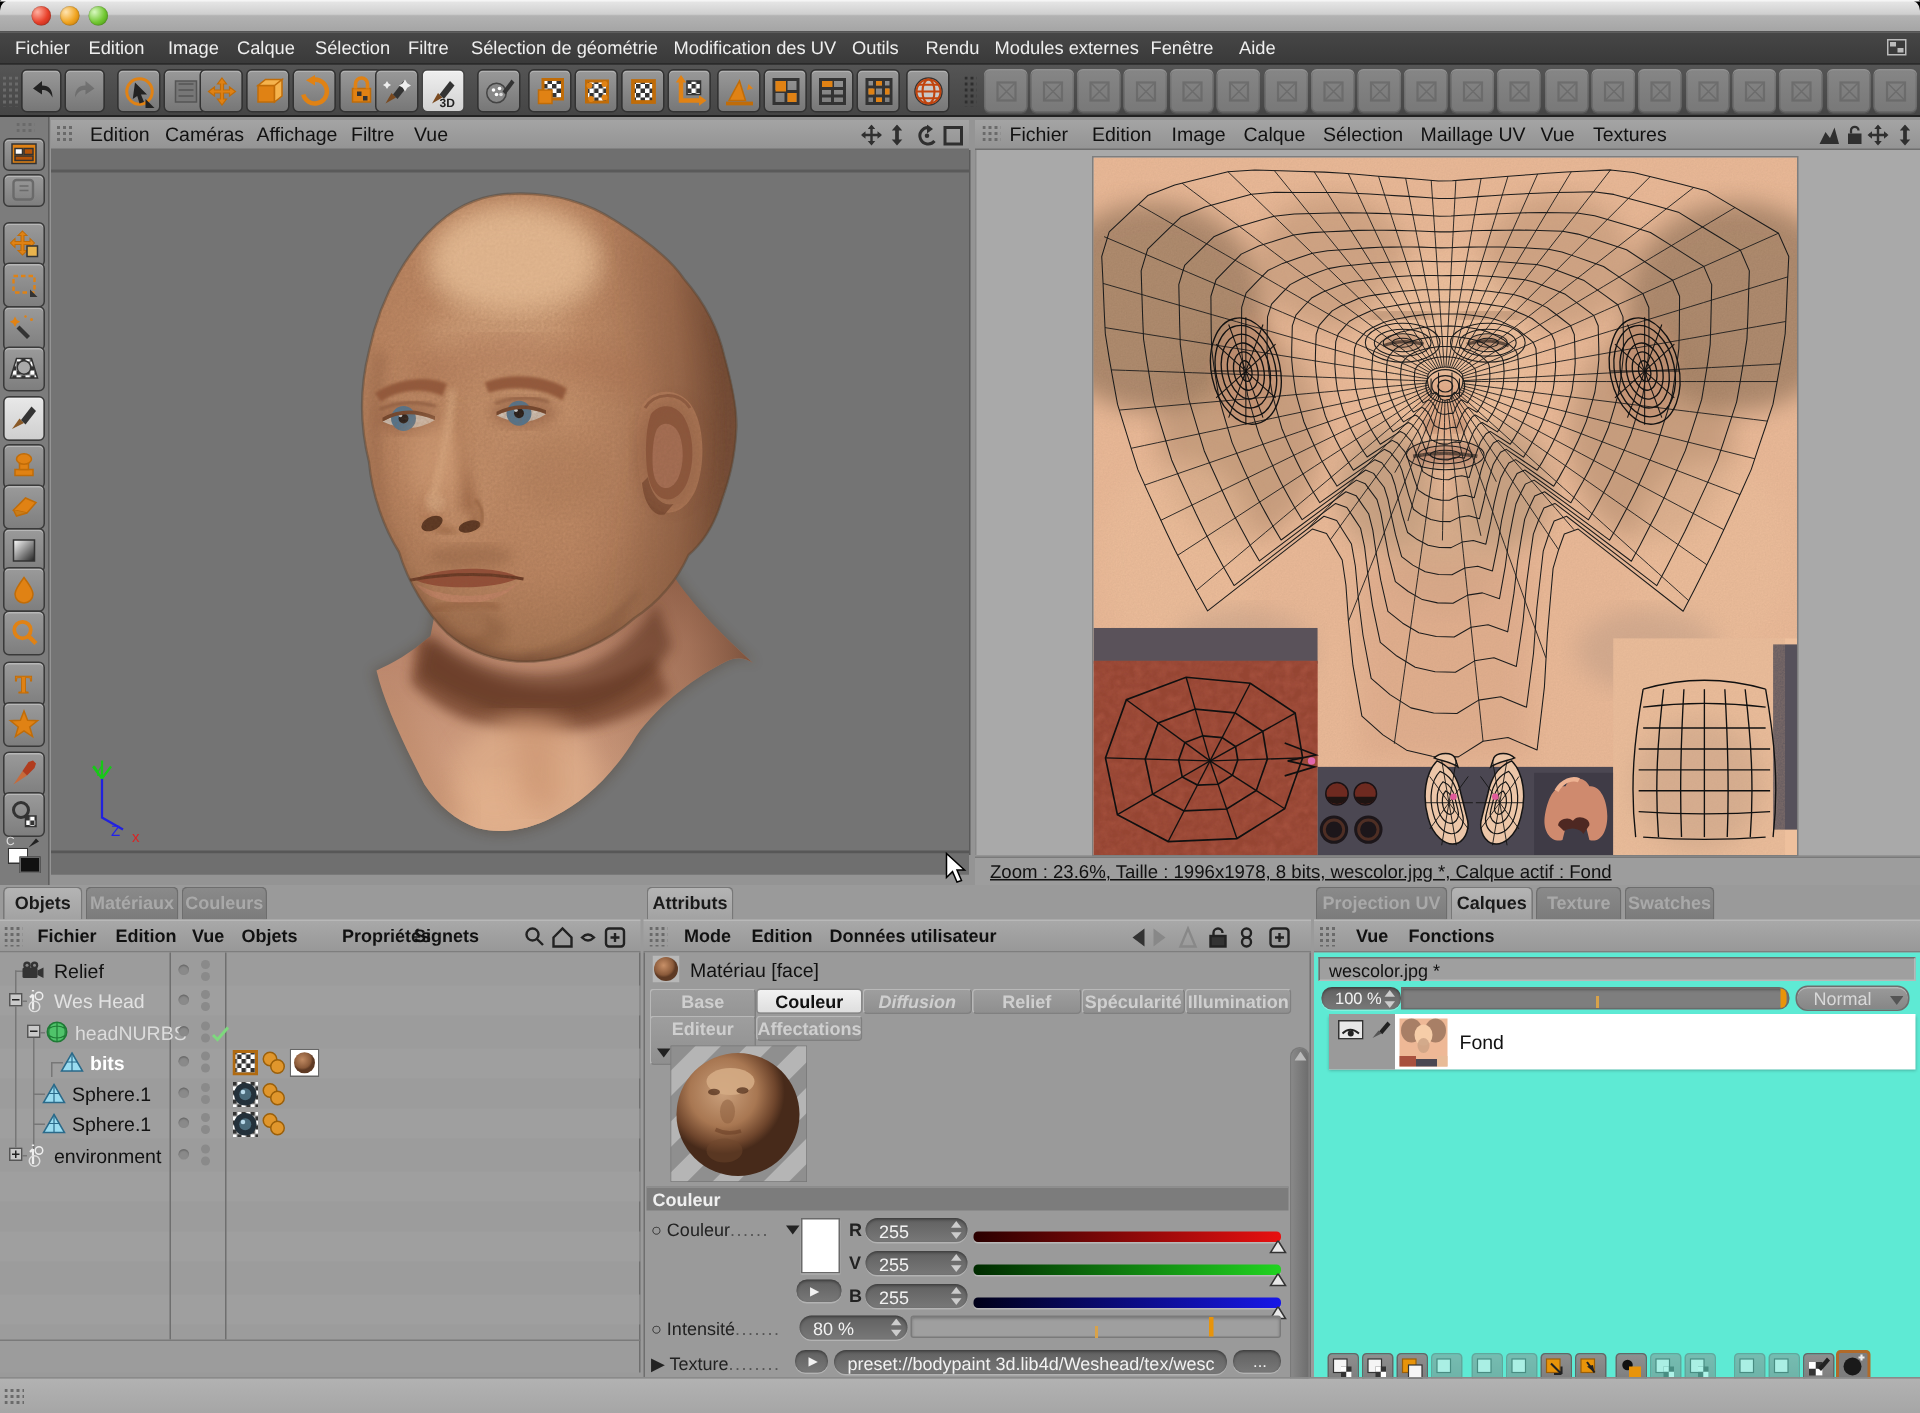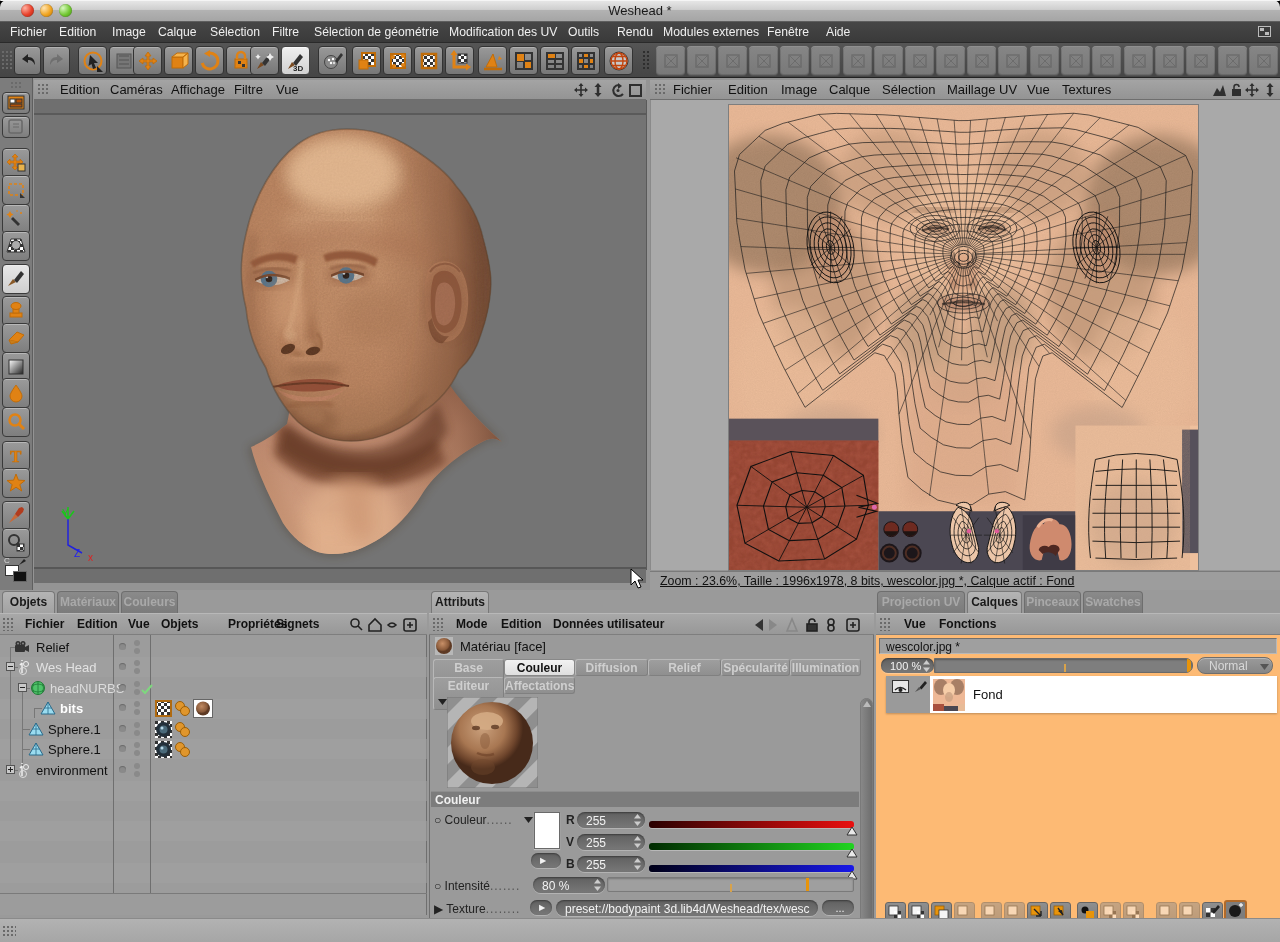--- a/index.html
+++ b/index.html
@@ -10,21 +10,20 @@
 .btnsel{position:absolute;top:3px;height:29px;border-radius:4px;border:1px solid #444;background:linear-gradient(#efefef,#d2d2d2);box-shadow:inset 0 1px 0 rgba(255,255,255,.6);}
 .btn2{position:absolute;top:3px;height:29px;border-radius:4px;background:linear-gradient(#868686,#787878);box-shadow:inset 0 1px 0 rgba(255,255,255,.2), inset 0 0 0 1px rgba(0,0,0,.12), 0 1px 0 rgba(255,255,255,.08);}
 .vtab{position:absolute;font-size:12px;font-weight:bold;text-align:center;border-radius:4px 4px 0 0;}
 </style></head><body>
 
 <div class="abs" style="left:0;top:0;width:1280px;height:22px;background:linear-gradient(#e8e8e8,#cfcfcf 45%,#b2b2b2 50%,#a5a5a5);border-radius:7px 7px 0 0;border-bottom:1px solid #5e5e5e;">
 <div class="abs" style="left:0;top:0;width:1280px;height:1px;background:#f5f5f5;border-radius:7px 7px 0 0;"></div>
 <div class="abs" style="left:21px;top:4px;width:13px;height:13px;border-radius:50%;background:radial-gradient(circle at 4px 4px,#ffb0a0,#e8402a 55%,#a82718);box-shadow:inset 0 0 1px rgba(0,0,0,.5);"></div>
 <div class="abs" style="left:40px;top:4px;width:13px;height:13px;border-radius:50%;background:radial-gradient(circle at 4px 4px,#ffe4b0,#f0a420 55%,#b87208);box-shadow:inset 0 0 1px rgba(0,0,0,.5);"></div>
 <div class="abs" style="left:59px;top:4px;width:13px;height:13px;border-radius:50%;background:radial-gradient(circle at 4px 4px,#d8f8c0,#72c832 55%,#44900f);box-shadow:inset 0 0 1px rgba(0,0,0,.5);"></div>
-<div class="abs" style="left:0;top:3px;width:1280px;text-align:center;font-size:13px;color:#1a1a1a;">Weshead *</div>
 </div>
 
 <div class="abs" style="left:0;top:22px;width:1280px;height:21px;background:linear-gradient(#464646,#3a3a3a);border-bottom:1px solid #2a2a2a;color:#efefef;font-size:12.2px;">
 <span class="abs" style="left:10px;top:3px;">Fichier</span>
     <span class="abs" style="left:59px;top:3px;">Edition</span>
     <span class="abs" style="left:112px;top:3px;">Image</span>
     <span class="abs" style="left:158px;top:3px;">Calque</span>
     <span class="abs" style="left:210px;top:3px;">Sélection</span>
     <span class="abs" style="left:272px;top:3px;">Filtre</span>
     <span class="abs" style="left:314px;top:3px;">Sélection de géométrie</span>
@@ -905,21 +904,21 @@
 <div class="abs" style="left:650px;top:571px;width:630px;height:19px;background:#9d9d9d;border-top:1px solid #7a7a7a;font-size:12.4px;color:#111;">
     <span class="abs" style="left:10px;top:2px;text-decoration:underline;">Zoom : 23.6%, Taille : 1996x1978, 8 bits, wescolor.jpg *, Calque actif : Fond</span>
   </div>
 <div class="abs" style="left:0;top:590px;width:1280px;height:330px;background:#9a9a9a;"></div>
 <div class="vtab" style="left:2px;top:591px;width:53px;height:22px;background:linear-gradient(#b4b4b4,#a2a2a2);color:#1a1a1a;border:1px solid #787878;border-bottom:none;line-height:21px;font-size:12px;">Objets</div>
 <div class="vtab" style="left:57px;top:591px;width:62px;height:22px;background:linear-gradient(#8a8a8a,#7b7b7b);color:#a9a9a9;border:1px solid #6e6e6e;border-bottom:none;line-height:21px;font-size:12px;">Matériaux</div>
 <div class="vtab" style="left:121px;top:591px;width:57px;height:22px;background:linear-gradient(#8a8a8a,#7b7b7b);color:#a9a9a9;border:1px solid #6e6e6e;border-bottom:none;line-height:21px;font-size:12px;">Couleurs</div>
 <div class="vtab" style="left:431px;top:591px;width:58px;height:22px;background:linear-gradient(#b4b4b4,#a2a2a2);color:#1a1a1a;border:1px solid #787878;border-bottom:none;line-height:21px;font-size:12px;">Attributs</div>
 <div class="vtab" style="left:877px;top:591px;width:88px;height:22px;background:linear-gradient(#8a8a8a,#7b7b7b);color:#a9a9a9;border:1px solid #6e6e6e;border-bottom:none;line-height:21px;font-size:12px;">Projection UV</div>
 <div class="vtab" style="left:967px;top:591px;width:55px;height:22px;background:linear-gradient(#b4b4b4,#a2a2a2);color:#1a1a1a;border:1px solid #787878;border-bottom:none;line-height:21px;font-size:12px;">Calques</div>
-<div class="vtab" style="left:1024px;top:591px;width:57px;height:22px;background:linear-gradient(#8a8a8a,#7b7b7b);color:#a9a9a9;border:1px solid #6e6e6e;border-bottom:none;line-height:21px;font-size:12px;">Pinceaux</div>
+<div class="vtab" style="left:1024px;top:591px;width:57px;height:22px;background:linear-gradient(#8a8a8a,#7b7b7b);color:#a9a9a9;border:1px solid #6e6e6e;border-bottom:none;line-height:21px;font-size:12px;">Texture</div>
 <div class="vtab" style="left:1083px;top:591px;width:60px;height:22px;background:linear-gradient(#8a8a8a,#7b7b7b);color:#a9a9a9;border:1px solid #6e6e6e;border-bottom:none;line-height:21px;font-size:12px;">Swatches</div>
 <div class="abs" style="left:0;top:613px;width:427px;height:22px;background:linear-gradient(#a8a8a8,#989898);border-top:1px solid #b8b8b8;border-bottom:1px solid #7e7e7e;font-size:12px;font-weight:bold;color:#111;">
 <div class="abs grip" style="left:3px;top:4px;width:12px;height:13px;"></div>
 <span class="abs" style="left:25px;top:3px;">Fichier</span>
     <span class="abs" style="left:77px;top:3px;">Edition</span>
     <span class="abs" style="left:128px;top:3px;">Vue</span>
     <span class="abs" style="left:161px;top:3px;">Objets</span>
     <span class="abs" style="left:212px;top:3px;margin-left:16px;">Propriétés</span>
     <span class="abs" style="left:276px;top:3px;">Signets</span>
 <svg class="abs" style="left:348px;top:3px;" width="74" height="16" viewBox="0 0 74 16">
@@ -1111,21 +1110,21 @@
           <stop offset="0.8" stop-color="#8a5a3a"></stop>
           <stop offset="1" stop-color="#5e3a24"></stop>
         </radialGradient>
       </defs>
       <rect x="0" y="0" width="18" height="18" fill="#b8b8b8"></rect>
       <circle cx="9" cy="9" r="8" fill="url(#mt2)"></circle>
     </svg>
     <span class="abs" style="left:30px;top:4px;font-size:13px;color:#111;">Matériau [face]</span>
     <div class="abs" style="left:3px;top:24px;width:71px;height:31px;background:linear-gradient(#9e9e9e,#8f8f8f);color:#cfcfcf;border:1px solid #b0b0b0;border-color:#b8b8b8 #808080 #808080 #b8b8b8;border-radius:3px;font-size:12px;font-weight:bold;text-align:center;line-height:16px;">Base</div>
     <div class="abs" style="left:74px;top:24px;width:71px;height:17px;background:linear-gradient(#f2f2f2,#dedede);color:#111;border:1px solid #888;border-radius:3px;font-size:12px;font-weight:bold;text-align:center;line-height:16px;">Couleur</div>
-    <div class="abs" style="left:145px;top:24px;width:73px;height:17px;background:linear-gradient(#9e9e9e,#8f8f8f);color:#cfcfcf;border:1px solid #b0b0b0;border-color:#b8b8b8 #808080 #808080 #b8b8b8;border-radius:3px;font-size:12px;font-weight:bold;text-align:center;line-height:16px;">Diffusion</div>
+    <div class="abs" style="left:145px;top:24px;width:73px;height:17px;background:linear-gradient(#9e9e9e,#8f8f8f);color:#cfcfcf;border:1px solid #b0b0b0;border-color:#b8b8b8 #808080 #808080 #b8b8b8;border-radius:3px;font-size:12px;font-weight:bold;text-align:center;line-height:16px;font-style:italic;">Diffusion</div>
     <div class="abs" style="left:218px;top:24px;width:73px;height:17px;background:linear-gradient(#9e9e9e,#8f8f8f);color:#cfcfcf;border:1px solid #b0b0b0;border-color:#b8b8b8 #808080 #808080 #b8b8b8;border-radius:3px;font-size:12px;font-weight:bold;text-align:center;line-height:16px;">Relief</div>
     <div class="abs" style="left:291px;top:24px;width:69px;height:17px;background:linear-gradient(#9e9e9e,#8f8f8f);color:#cfcfcf;border:1px solid #b0b0b0;border-color:#b8b8b8 #808080 #808080 #b8b8b8;border-radius:3px;font-size:12px;font-weight:bold;text-align:center;line-height:16px;">Spécularité</div>
     <div class="abs" style="left:360px;top:24px;width:71px;height:17px;background:linear-gradient(#9e9e9e,#8f8f8f);color:#cfcfcf;border:1px solid #b0b0b0;border-color:#b8b8b8 #808080 #808080 #b8b8b8;border-radius:3px;font-size:12px;font-weight:bold;text-align:center;line-height:16px;">Illumination</div>
     <div class="abs" style="left:3px;top:42px;width:71px;height:33px;background:linear-gradient(#9e9e9e,#8f8f8f);color:#cfcfcf;border:1px solid #b0b0b0;border-color:#b8b8b8 #808080 #808080 #b8b8b8;border-radius:3px;font-size:12px;font-weight:bold;text-align:center;line-height:16px;">Editeur</div>
     <div class="abs" style="left:74px;top:42px;width:71px;height:17px;background:linear-gradient(#9e9e9e,#8f8f8f);color:#cfcfcf;border:1px solid #b0b0b0;border-color:#b8b8b8 #808080 #808080 #b8b8b8;border-radius:3px;font-size:12px;font-weight:bold;text-align:center;line-height:16px;">Affectations</div>
     <svg class="abs" style="left:8px;top:63px;" width="10" height="8">
       <path d="M0 1 L9 1 L4.5 7 Z" fill="#222"></path>
     </svg>
     <svg class="abs" style="left:17px;top:62px;" width="91" height="91">
 <defs>
@@ -1219,21 +1218,21 @@
     </div>
     <div class="abs" style="left:430px;top:63px;width:13px;height:250px;background:#8f8f8f;border-radius:7px;border:1px solid #7a7a7a;"></div>
     <div class="abs" style="left:431px;top:64px;width:11px;height:235px;background:linear-gradient(to right,#888,#6e6e6e);border-radius:6px;"></div>
     <svg class="abs" style="left:433px;top:66px;" width="8" height="8">
       <path d="M4 0 L8 6 H0 Z" fill="#bbb"></path>
     </svg>
     <svg class="abs" style="left:433px;top:290px;" width="8" height="8">
       <path d="M4 8 L8 2 H0 Z" fill="#bbb"></path>
     </svg>
   </div>
-<div class="abs" style="left:876px;top:635px;width:404px;height:283px;background:#fdba74;">
+<div class="abs" style="left:876px;top:635px;width:404px;height:283px;background:#5eead4;">
     <div class="abs" style="left:3px;top:3px;width:398px;height:16px;background:#9f9f9f;border:1px solid #777;border-color:#6f6f6f #b8b8b8 #b8b8b8 #6f6f6f;">
       <span class="abs" style="left:6px;top:1px;font-size:12px;color:#111;">wescolor.jpg *</span>
     </div>
     <div class="abs" style="left:5px;top:23px;width:53px;height:15px;background:linear-gradient(#606060,#787878);border-radius:7px;box-shadow:inset 0 1px 2px rgba(0,0,0,.4), 0 1px 0 rgba(255,255,255,.25);color:#f2f2f2;font-size:11px;">
       <span style="position:absolute;left:9px;top:2px;">100 %</span>
       <svg style="position:absolute;right:3px;top:2px;" width="9" height="12">
         <path d="M4.5 0 L8 4.5 H1 Z" fill="#ccc"></path>
         <path d="M4.5 12 L8 7.5 H1 Z" fill="#ccc"></path>
       </svg>
     </div>

